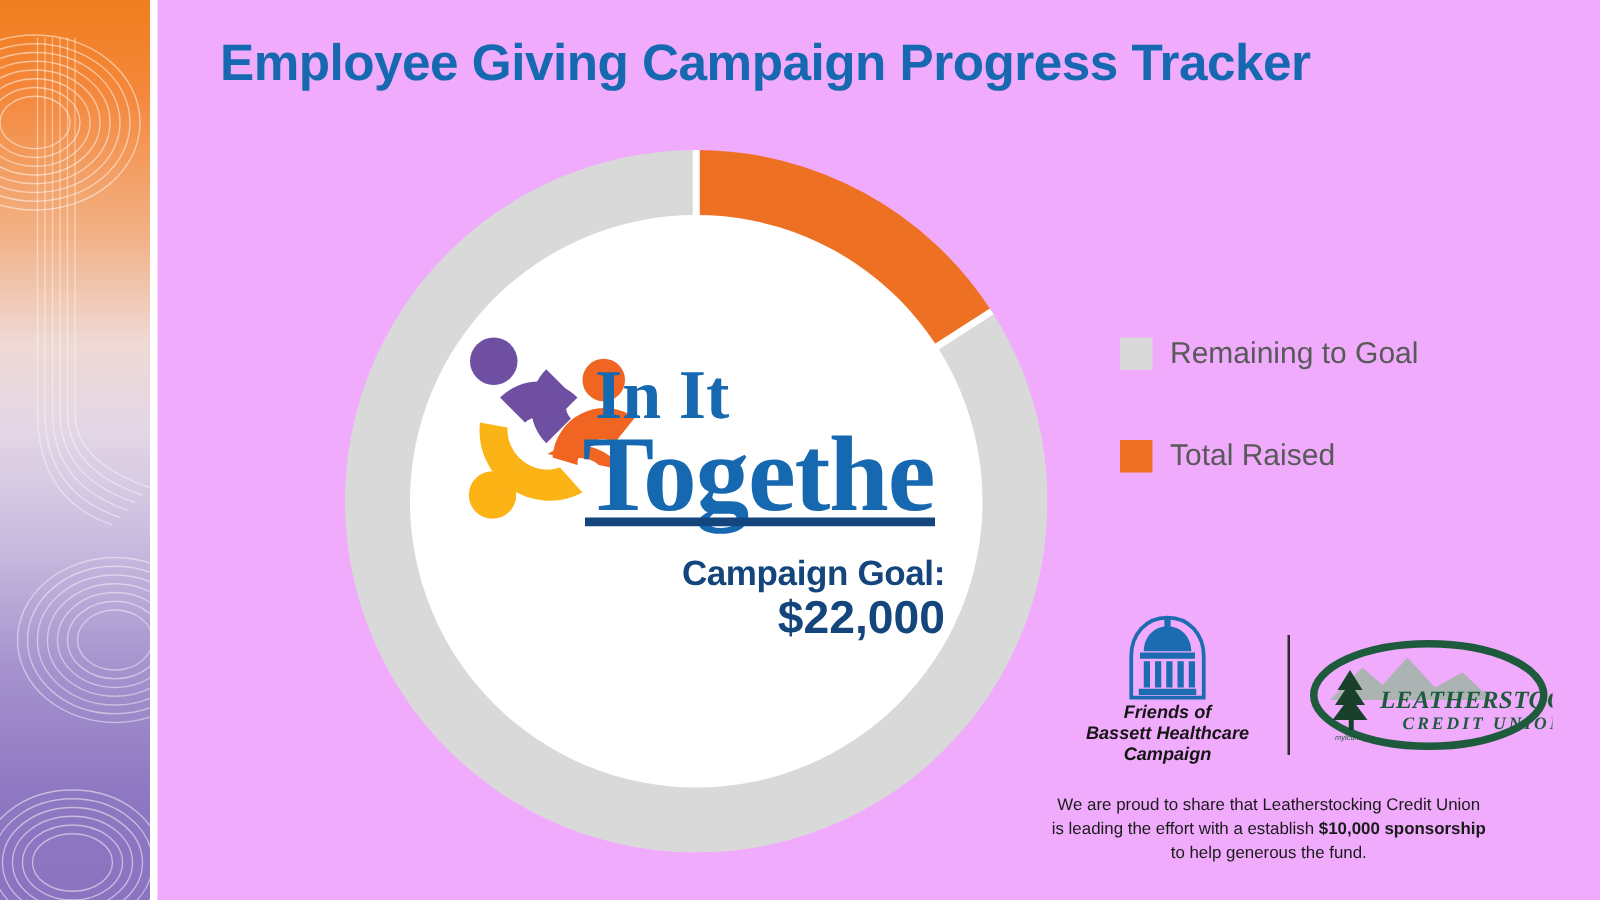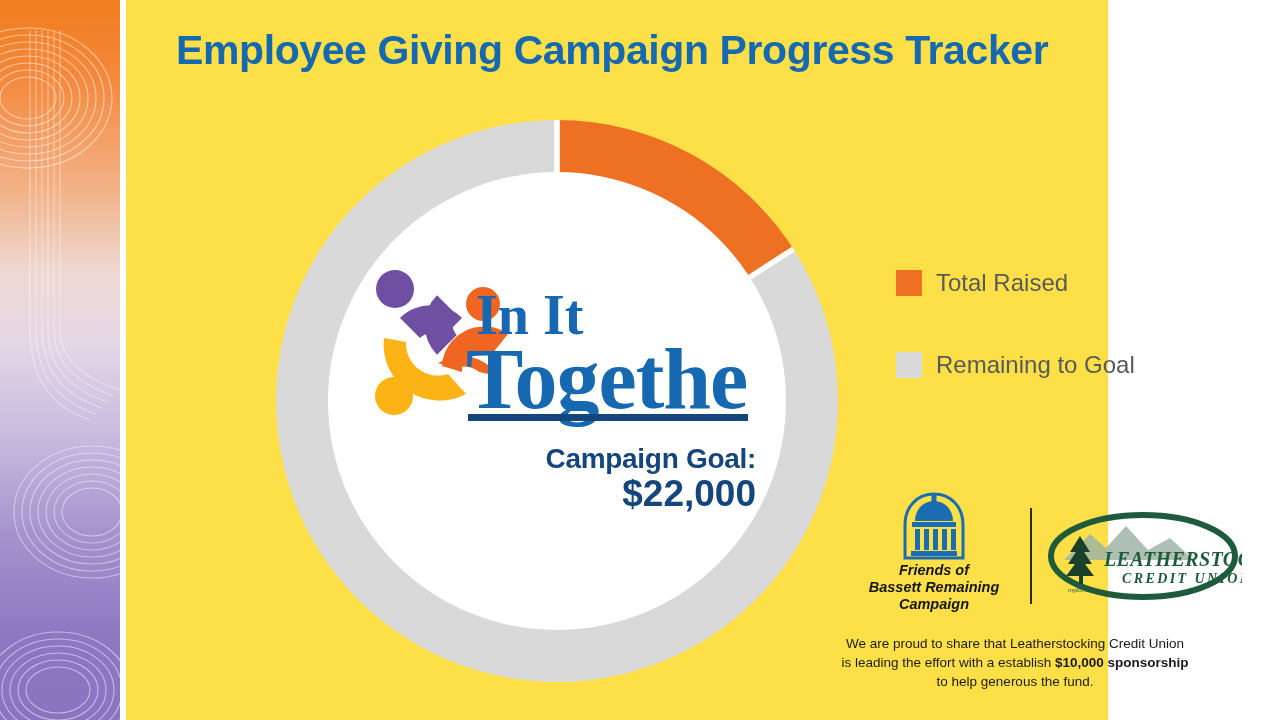--- a/index.html
+++ b/index.html
@@ -4,22 +4,22 @@
 <style>
   * { box-sizing: border-box; margin: 0; padding: 0; }
   html, body {
     width: 1280px; height: 720px;
     overflow: hidden;
     background: #ffffff;
     font-family: "Liberation Sans", sans-serif;
   }
   #slide {
     position: relative;
-    width: 1108px; height: 720px;
-    background: #fde047;
+    width: 1280px; height: 720px;
+    background: #f0abfc;
   }
 
   
   #sidebar-band {
     position: absolute; left: 0; top: 0;
     width: 120px; height: 720px;
     background: linear-gradient(to bottom,
         #F07E1E 0%,
         #F4873A 10%,
         #F2B185 26%,
@@ -236,46 +236,46 @@
         <text x="98" y="146" font-family="'Liberation Serif', serif" font-size="86" font-weight="bold" fill="#1669B0" letter-spacing="-1">Together</text>
         <rect x="100" y="152" width="280" height="7" fill="#14457C"></rect>
       </svg>
     </div>
     <div id="goal-text">Campaign Goal:</div>
     <div id="goal-amount">$22,000</div>
   </div>
 
   <div id="legend">
     <div class="legend-row">
+      <div class="legend-swatch" style="background:#D9D9D9"></div>
+      <div class="legend-label">Remaining to Goal</div>
+    </div>
+    <div class="legend-row">
       <div class="legend-swatch" style="background:#ED7023"></div>
       <div class="legend-label">Total Raised</div>
-    </div>
-    <div class="legend-row">
-      <div class="legend-swatch" style="background:#D9D9D9"></div>
-      <div class="legend-label">Remaining to Goal</div>
     </div>
   </div>
 
   <div id="partner-logos">
     <div id="friends-logo">
       <svg width="66" height="68" viewBox="0 0 66 68" aria-hidden="true">
         <path d="M33 2 C16 2 4 15 4 33 L4 66 L62 66 L62 33 C62 15 50 2 33 2 Z" fill="none" stroke="#1B6CB0" stroke-width="3"></path>
         <path d="M33 9 C22 9 14 18 14 29 L52 29 C52 18 44 9 33 9 Z" fill="#1B6CB0"></path>
         <rect x="30.5" y="3" width="5" height="8" fill="#1B6CB0"></rect>
         <rect x="11" y="30" width="44" height="5" fill="#1B6CB0"></rect>
         <rect x="14" y="37" width="5" height="21" fill="#1B6CB0"></rect>
         <rect x="23" y="37" width="5" height="21" fill="#1B6CB0"></rect>
         <rect x="32" y="37" width="5" height="21" fill="#1B6CB0"></rect>
         <rect x="41" y="37" width="5" height="21" fill="#1B6CB0"></rect>
         <rect x="50" y="37" width="5" height="21" fill="#1B6CB0"></rect>
         <rect x="10" y="59" width="46" height="5" fill="#1B6CB0"></rect>
       </svg>
       <div id="friends-name">
         <div>Friends of</div>
-        <div>Bassett Remaining</div>
+        <div>Bassett Healthcare</div>
         <div>Campaign</div>
       </div>
     </div>
 
     <div id="logo-divider"></div>
 
     <div id="lcu-logo">
       <svg width="198" height="104" viewBox="0 0 198 104" aria-hidden="true">
         <ellipse cx="99" cy="52" rx="92" ry="41" fill="none" stroke="#1E5B3C" stroke-width="6"></ellipse>
         <path d="M20 56 L46 30 L62 44 L82 22 L104 46 L126 34 L150 56 Z" fill="#9FB5A6" opacity="0.85"></path>

